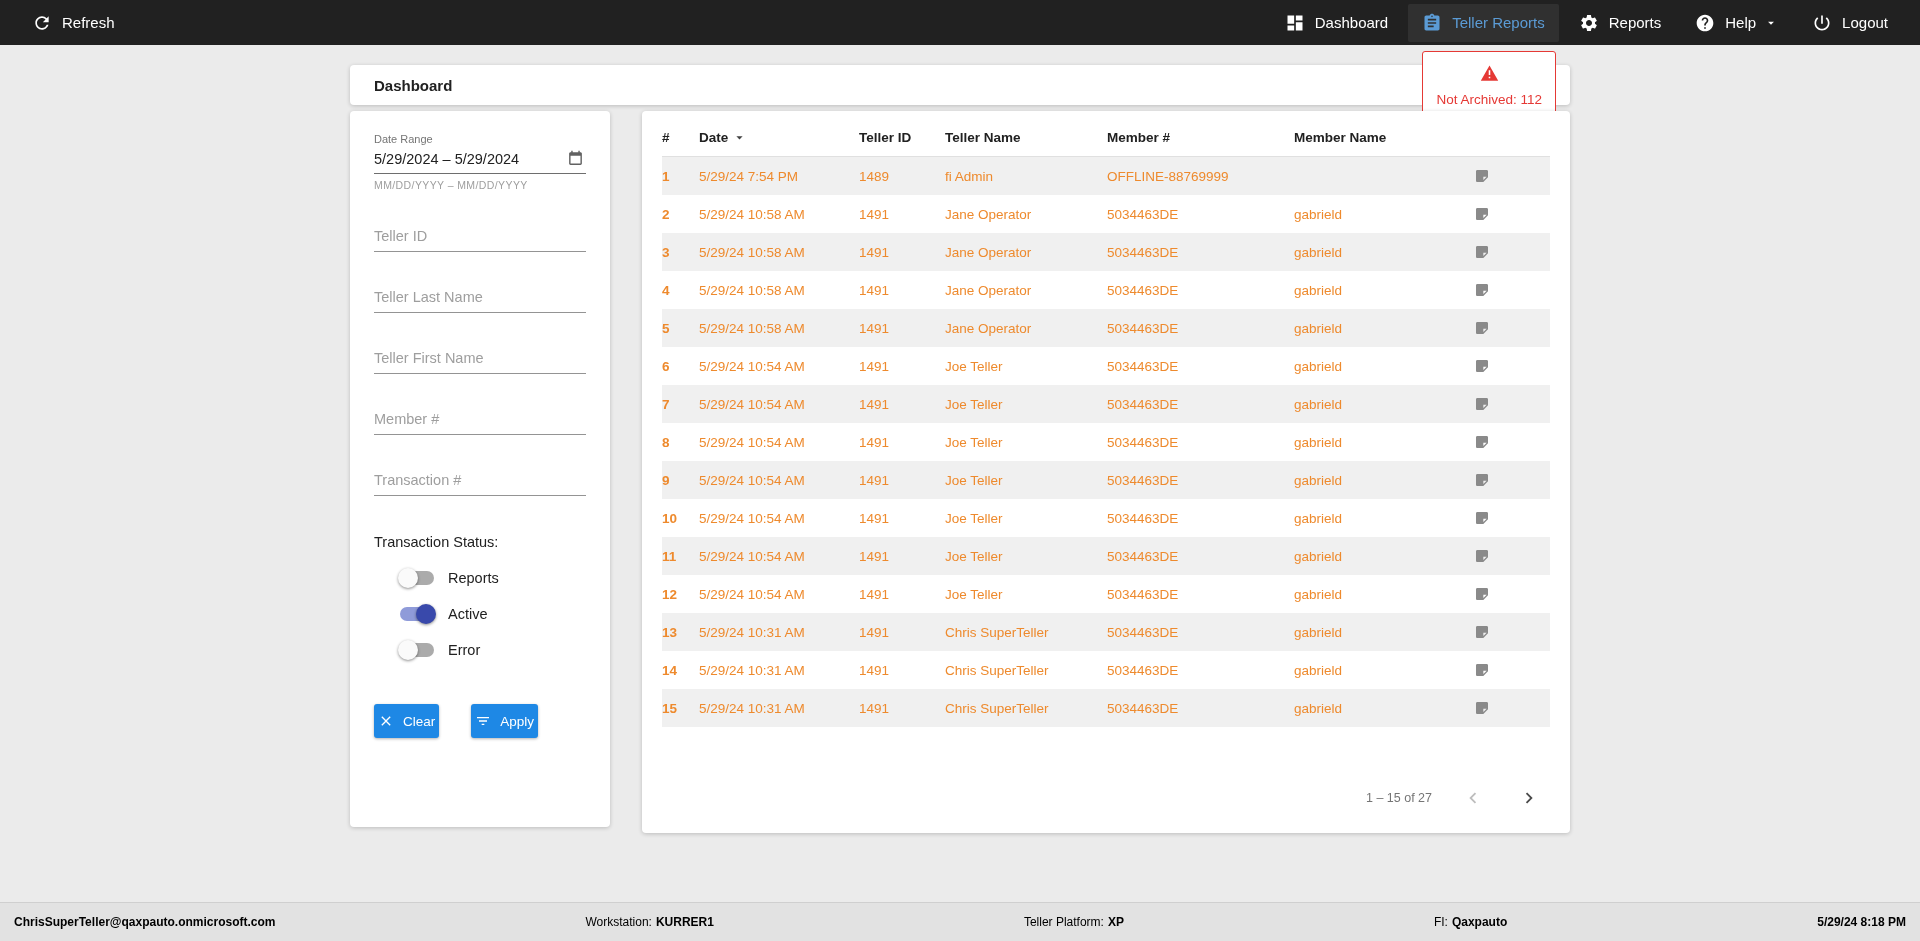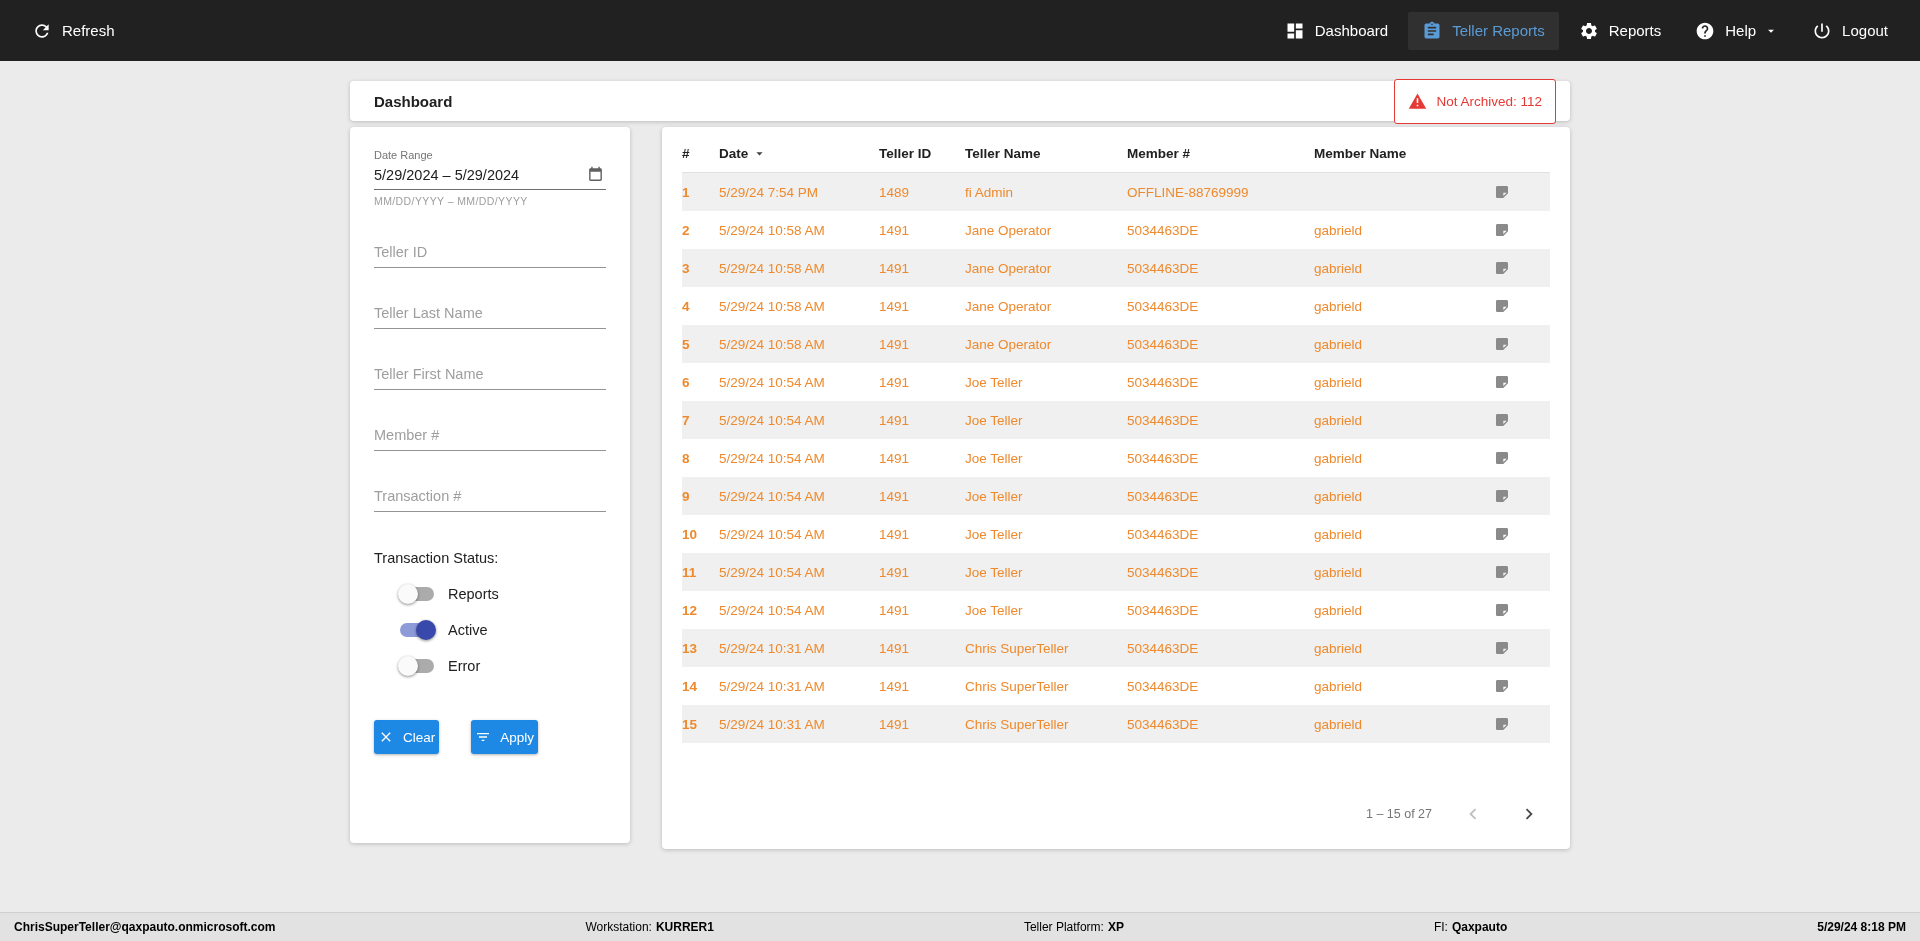--- a/index.html
+++ b/index.html
@@ -11,48 +11,48 @@
     --toggle-on-track:#8f9bd9;
   }
   *{box-sizing:border-box;margin:0;padding:0;}
   html,body{width:1920px;height:941px;overflow:hidden;}
   body{
     font-family:"Liberation Sans","DejaVu Sans",sans-serif;
     background:#ebebeb;color:#212121;position:relative;
   }
   
   .topbar{
-    height:61px;background:#212121;color:#fff;display:flex;
+    height:45px;background:#212121;color:#fff;display:flex;
     align-items:center;justify-content:space-between;padding:0 18px;
   }
   .nav-item{
     display:flex;align-items:center;gap:10px;color:#fff;background:none;border:none;
     font-family:inherit;font-size:15px;padding:9px 14px;cursor:pointer;border-radius:2px;
   }
   .nav-item svg{width:20px;height:20px;display:block;}
   .nav-item.active{color:var(--nav-active-blue);background:rgba(255,255,255,0.07);}
   .topbar-right{display:flex;align-items:center;gap:6px;}
   .chev{width:14px !important;height:14px !important;margin-left:-2px;}
   
   .shell{width:1220px;margin:20px 0 0 350px;}
   .card{background:#fff;border-radius:4px;box-shadow:0 1px 4px rgba(0,0,0,0.2);}
   .header-card{
     height:40px;display:flex;align-items:center;justify-content:space-between;
     padding:0 14px 0 24px;margin-bottom:6px;
   }
   .page-title{font-size:15px;font-weight:bold;}
   .badge{
     display:flex;align-items:center;gap:9px;border:1px solid var(--alert-red);
-    border-radius:3px;background:#fff;padding:12px 13px;cursor:pointer;font-family:inherit;
+    border-radius:3px;background:#fff;padding:12px 13px;cursor:pointer;font-family:inherit;flex-direction:column;
   }
   .badge span{color:var(--alert-red);font-size:13.5px;}
   .badge svg{width:19px;height:19px;}
   .content-row{display:flex;gap:32px;align-items:flex-start;}
   
-  .filter-card{width:280px;min-height:716px;padding:22px 24px;flex:none;}
+  .filter-card{width:260px;min-height:716px;padding:22px 24px;flex:none;}
   .field-label{font-size:11px;color:#757575;}
   .date-row{
     display:flex;align-items:center;justify-content:space-between;
     border-bottom:1px solid #6e6e6e;padding:5px 2px 6px 0;cursor:pointer;
   }
   .date-value{font-size:14.5px;color:#212121;}
   .date-row svg{width:17px;height:17px;display:block;}
   .field-helper{font-size:10.5px;color:#9e9e9e;letter-spacing:0.4px;margin-top:5px;}
   .line-input{
     display:block;width:100%;border:none;border-bottom:1px solid #949494;background:transparent;
@@ -92,21 +92,21 @@
   .pagination{
     margin-top:56px;display:flex;align-items:center;justify-content:flex-end;
     gap:26px;padding-right:6px;color:#757575;font-size:12.5px;
   }
   .pg-btn{background:none;border:none;cursor:pointer;padding:4px;display:flex;}
   .pg-btn svg{width:22px;height:22px;}
   .pg-btn.disabled svg{fill:#bdbdbd;}
   .pg-btn:not(.disabled) svg{fill:#4a4a4a;}
   
   .footer{
-    position:absolute;left:0;bottom:0;width:100%;height:29px;background:#e2e2e2;
+    position:absolute;left:0;bottom:0;width:100%;height:39px;background:#e2e2e2;
     border-top:1px solid #cfcfcf;display:flex;align-items:center;justify-content:space-between;
     padding:0 14px;font-size:12px;color:#000;
   }
   .footer b{font-weight:bold;}
   .footer .lbl{margin-right:4px;}
 </style>
 </head>
 <body>
 
 <div class="topbar">

